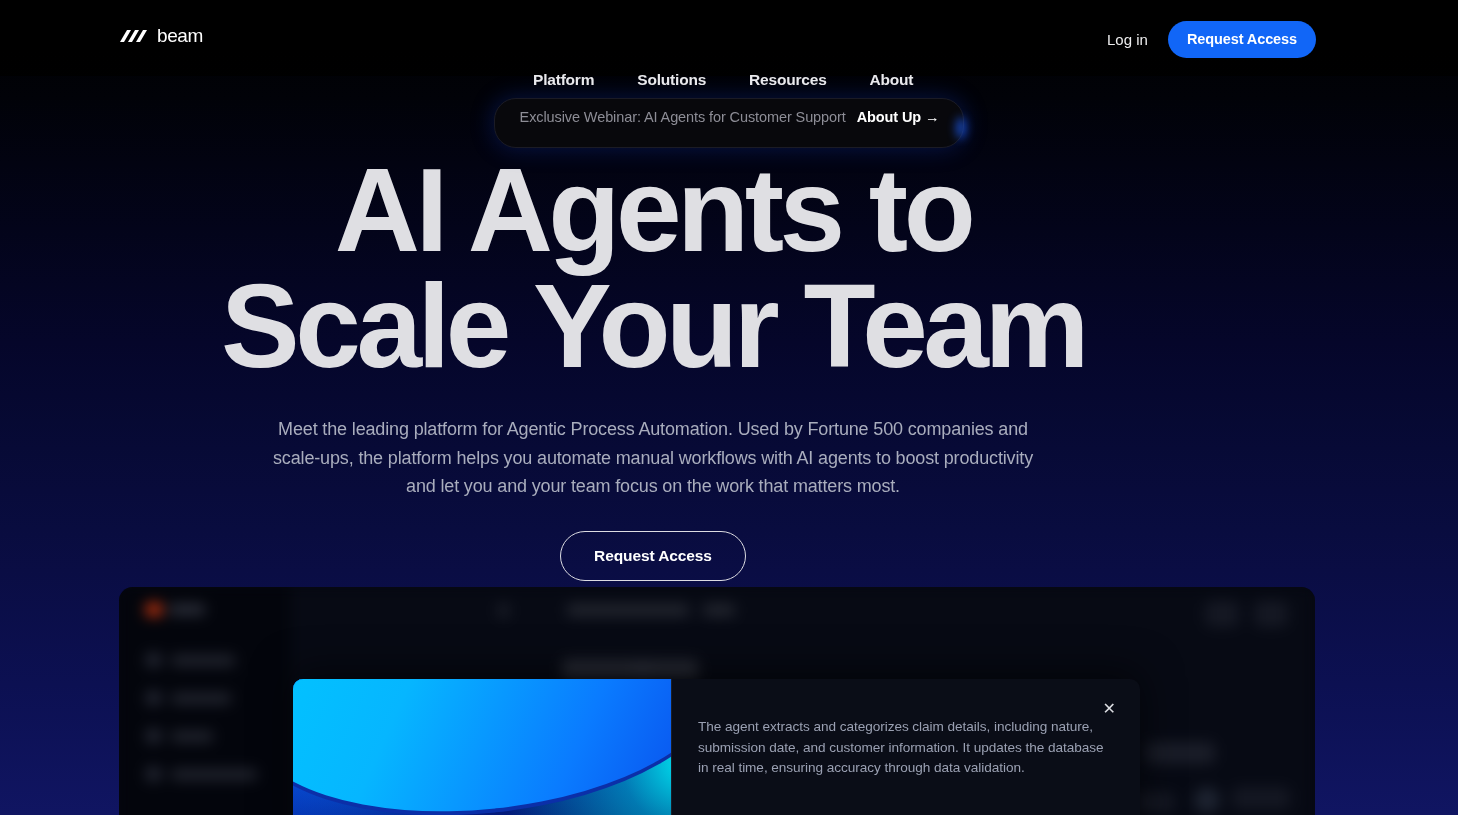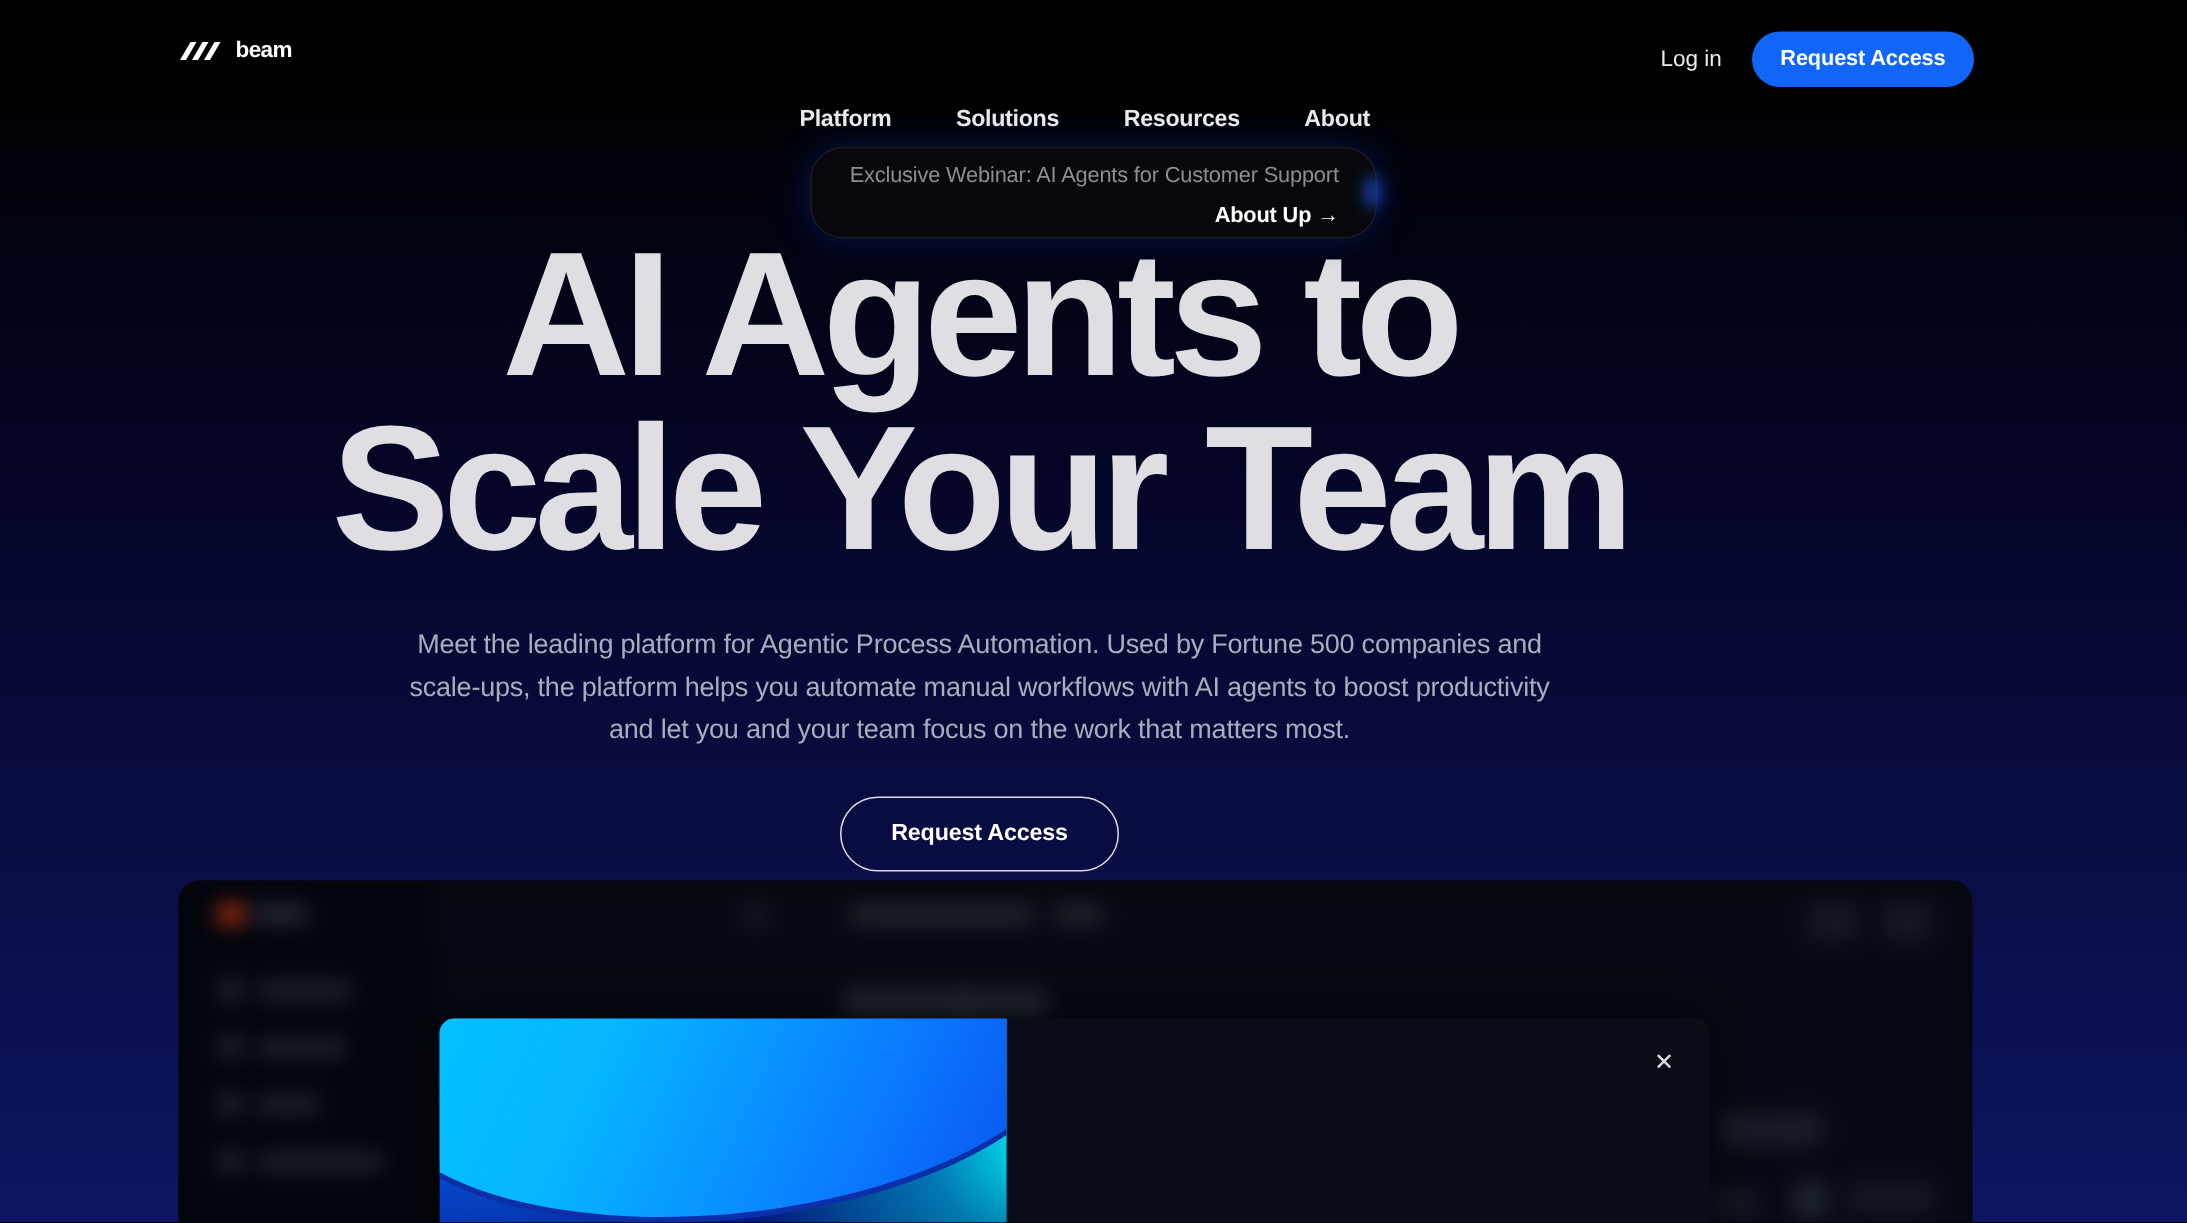--- a/index.html
+++ b/index.html
@@ -30,21 +30,21 @@
     display:flex; align-items:center;
     background:linear-gradient(180deg,#000 0%, #000 60%, rgba(0,0,0,0.92) 100%);
     z-index:40;
   }
   .logo {
     position:absolute; left:118px; top:25px;
     display:flex; align-items:center; gap:9px;
   }
   .logo-mark { display:block; }
   .logo-text {
-    color:#fff; font-size:15px; font-weight:bold; letter-spacing:-0.4px;
+    color:#fff; font-size:19px; font-weight:normal; letter-spacing:-0.4px;
   }
   .nav-links {
     position:absolute; left:533px; top:28px;
     display:flex; align-items:center; gap:43px;margin-top:43px;
   }
   .nav-link {
     color:#e9e9ec; font-size:15.5px; font-weight:bold;
     letter-spacing:-0.2px; cursor:pointer; white-space:nowrap;
   }
   .nav-right {
@@ -64,24 +64,23 @@
   .banner-wrap {
     position:absolute; top:98px; left:0; width:1458px;
     display:flex; justify-content:center; z-index:30;
   }
   .banner {
     position:relative;
     display:flex; align-items:flex-end; gap:11px;
     background:#08080c;
     border:1px solid #1b1b25;
     border-radius:22px;
-    padding:10px 24px 6px 25px;
+    padding:10px 24px 22px 25px;
     box-shadow:0 0 22px 2px rgba(20,60,200,0.28);
     cursor:pointer;
-    flex-direction:column;
   }
   .banner::after{
     content:""; position:absolute; right:-3px; top:18px;
     width:10px; height:22px; border-radius:50%;
     background:#1a52d8; filter:blur(5px); opacity:.85;
   }
   .banner-text { color:#8d8d96; font-size:14.5px; letter-spacing:-0.1px; }
   .banner-cta { color:#fff; font-size:14.5px; font-weight:bold; letter-spacing:-0.1px; }
 
   
@@ -284,17 +283,18 @@
     </div>
   </div>
 
   <div class="card">
     <div class="card-img">
       <div class="wave3"></div>
       <div class="wave2"></div>
       <div class="wave"></div>
     </div>
     <div class="card-body">
+      <div class="card-desc">The agent extracts and categorizes claim details, including nature, submission date, and customer information. It updates the database in real time, ensuring accuracy through data validation.</div>
       <div class="card-close">✕</div>
     </div>
   </div>
 
 </div>
 
 </body></html>

